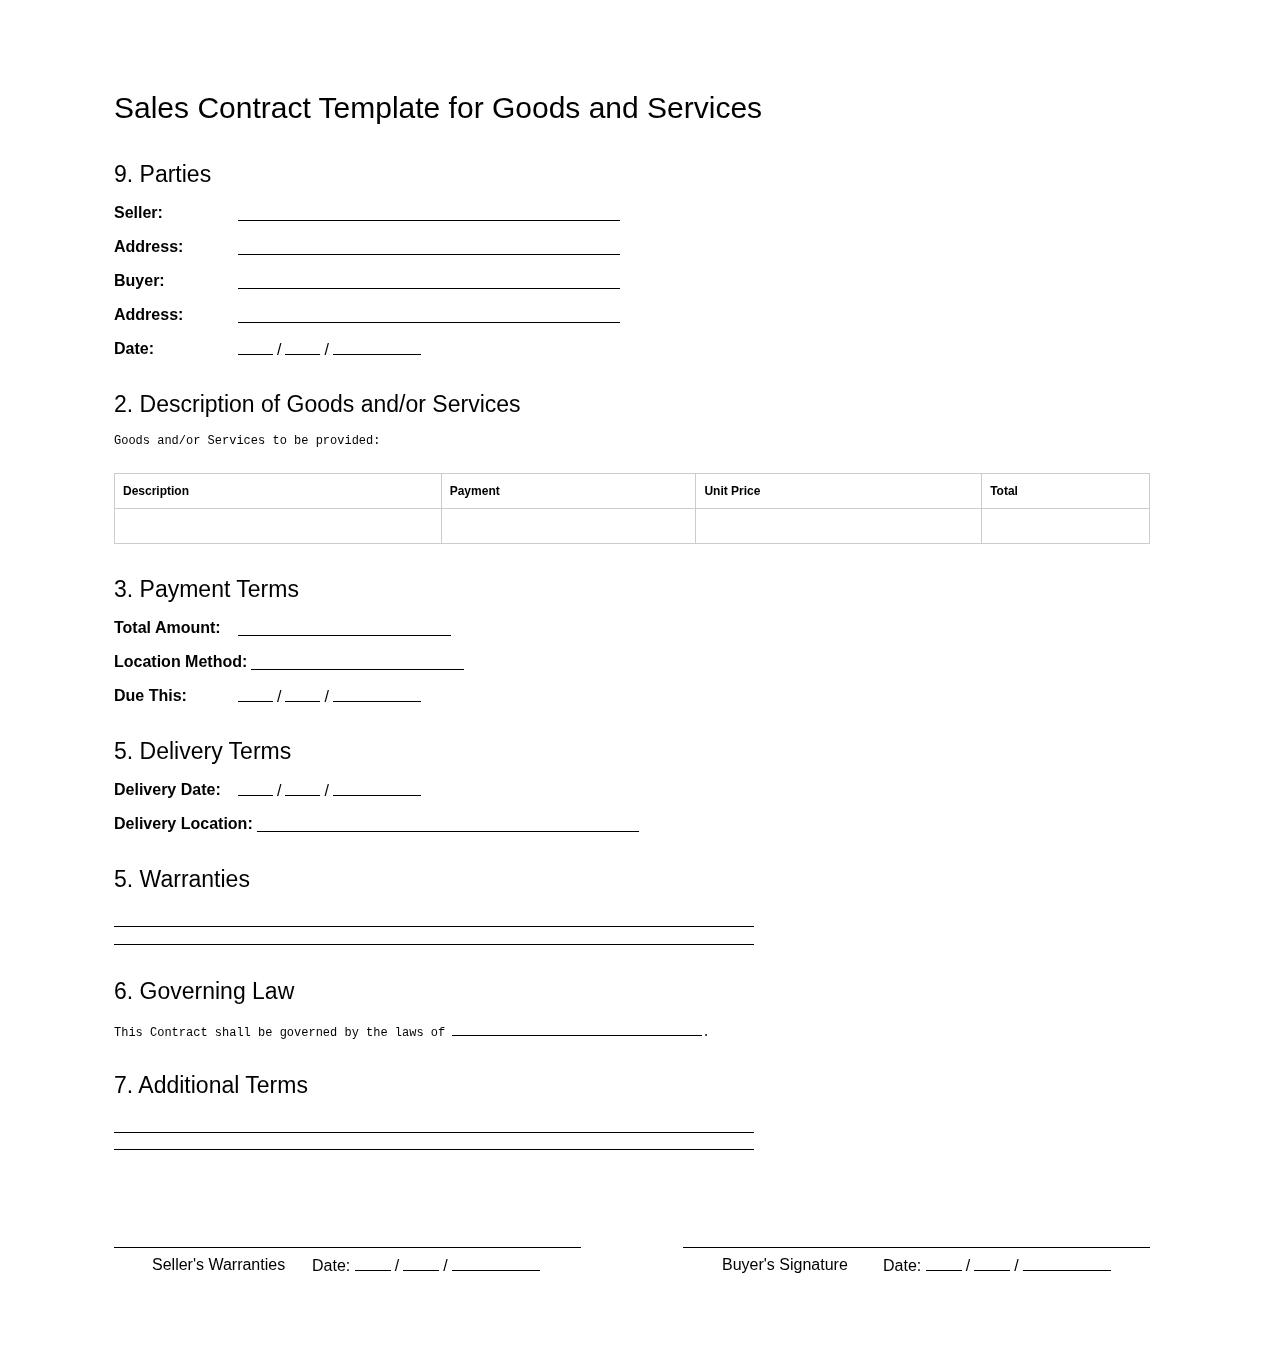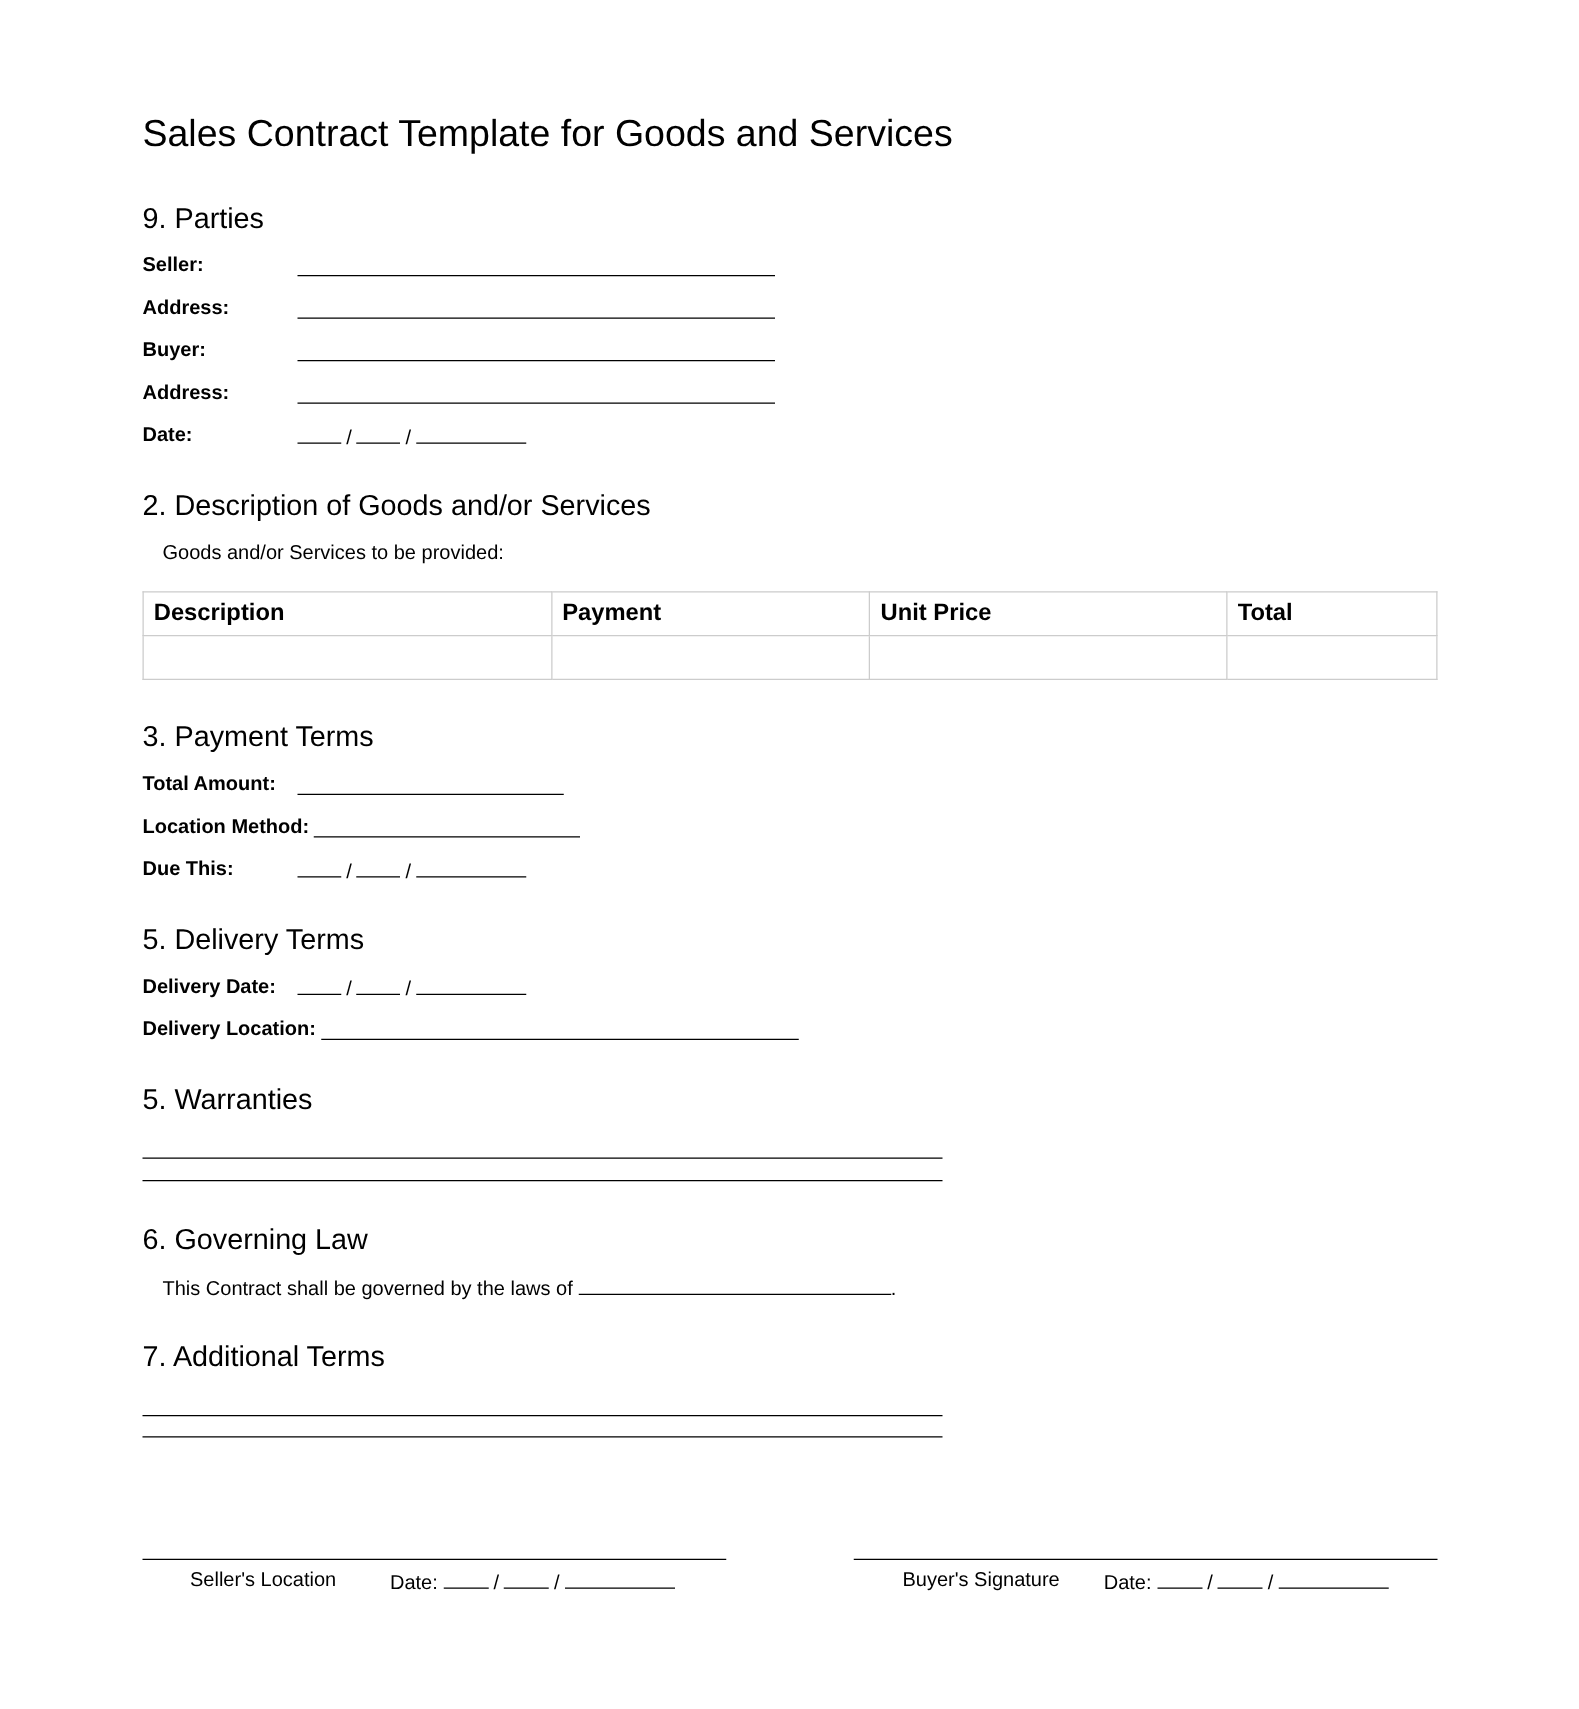--- a/index.html
+++ b/index.html
@@ -15,24 +15,24 @@
     h2 {
       position: absolute; left: 0; margin: 0;
       font-size: 23px; font-weight: normal; white-space: nowrap;
     }
     .row { position: absolute; left: 0; font-size: 16px; white-space: nowrap; }
     .lbl { font-weight: bold; display: inline-block; text-align: center; }
     .line { display: inline-block; border-bottom: 1px solid #000; height: 14px; vertical-align: baseline; }
     .field { position: absolute; font-size: 16px; white-space: nowrap; }
     .date .seg { display: inline-block; border-bottom: 1px solid #000; height: 14px; }
     .date .sl { display: inline-block; margin: 0 4px; }
-    .p { position: absolute; left: 16px; font-size: 16px; white-space: nowrap; }
+    .p { position: absolute; left: 0; font-size: 12px; white-space: nowrap; font-family: Liberation Mono, monospace; }
     table.items {
       position: absolute; left: 0; top: 473px; width: 1036px;
-      border-collapse: collapse; font-size: 19px;
+      border-collapse: collapse; font-size: 12px;
     }
     table.items th, table.items td {
       border: 1px solid #cccccc; text-align: left; padding: 0 8px; height: 34px;
     }
     table.items th { font-weight: bold; }
     .full-line { position: absolute; left: 0; width: 640px; border-top: 1px solid #000; }
     .sig-line { position: absolute; top: 1247px; width: 467px; border-top: 1px solid #000; }
     .sig-text { position: absolute; top: 1256px; font-size: 16px; white-space: nowrap; }
   </style>
 </head>
@@ -140,21 +140,21 @@
   <div class="p" style="top:1021px">
     <span>This Contract shall be governed by the laws of</span>
     <span class="line" style="width:250px"></span><span>.</span>
   </div>
 
   <h2 style="top:1072px">7. Additional Terms</h2>
   <div class="full-line" style="top:1132px"></div>
   <div class="full-line" style="top:1149px"></div>
 
   <div class="sig-line" style="left:0"></div>
-  <div class="sig-text" style="left:38px">Seller's Location</div>
+  <div class="sig-text" style="left:38px">Seller's Warranties</div>
   <div class="sig-text" style="left:198px">
     <span>Date:</span>
     <span class="date"><span class="seg" style="width:36px"></span><span class="sl">/</span><span class="seg" style="width:36px"></span><span class="sl">/</span><span class="seg" style="width:88px"></span></span>
   </div>
 
   <div class="sig-line" style="left:569px"></div>
   <div class="sig-text" style="left:608px">Buyer's Signature</div>
   <div class="sig-text" style="left:769px">
     <span>Date:</span>
     <span class="date"><span class="seg" style="width:36px"></span><span class="sl">/</span><span class="seg" style="width:36px"></span><span class="sl">/</span><span class="seg" style="width:88px"></span></span>

